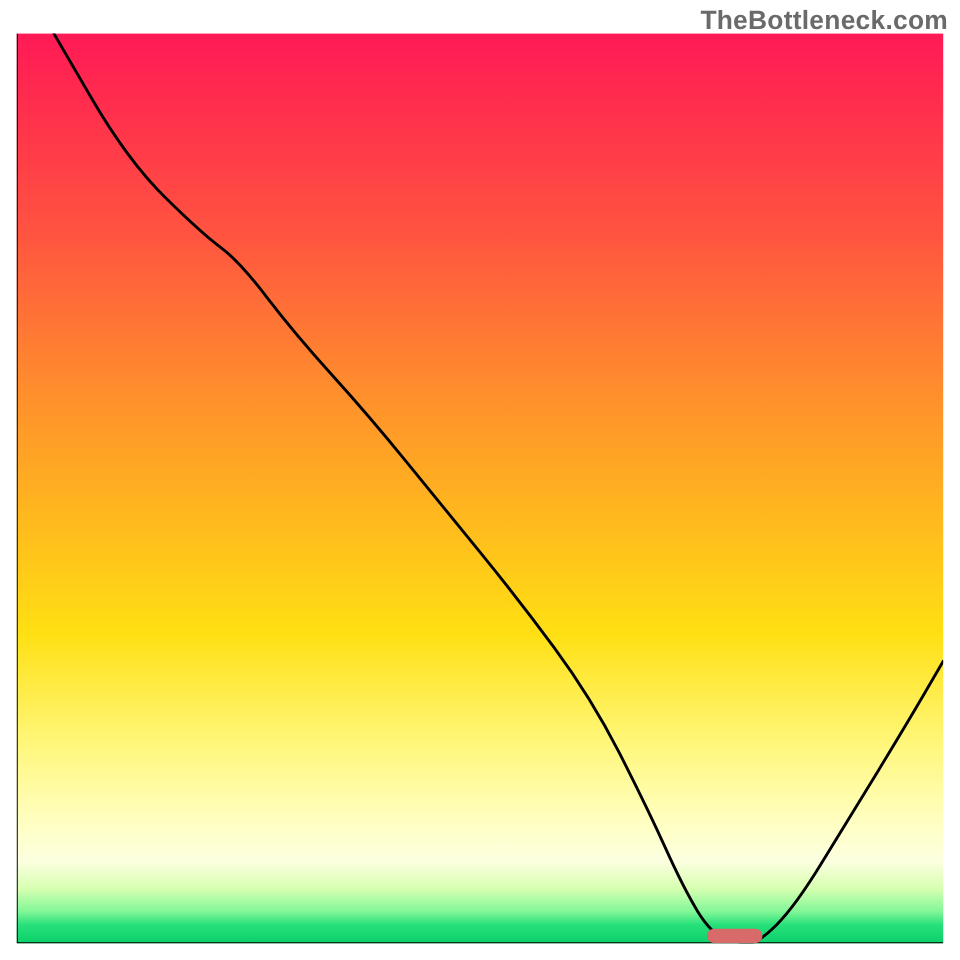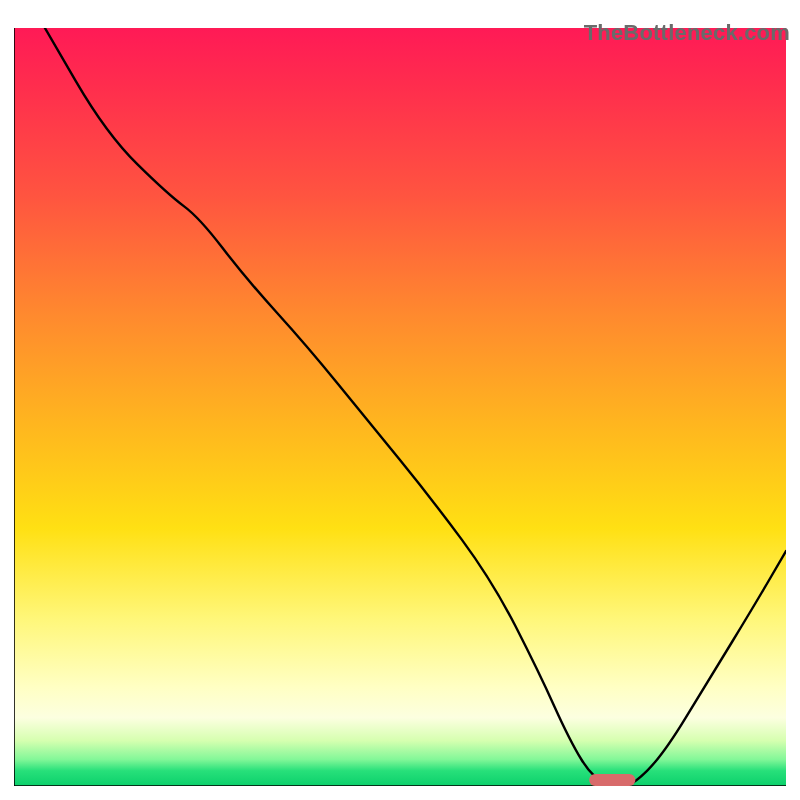--- a/index.html
+++ b/index.html
@@ -11,21 +11,21 @@
     overflow: hidden;
     font-family: Arial, Helvetica, sans-serif;
   }
   .chart-container {
     position: relative;
     width: 800px;
     height: 800px;
   }
   .watermark {
     position: absolute;
-    top: 20px;
+    top: 4px;
     right: 10px;
     font-size: 22px;
     font-weight: 600;
     color: #6a6a6a;
     letter-spacing: 0.2px;
     z-index: 10;
   }
   .plot-area {
     position: absolute;
     left: 14px;

